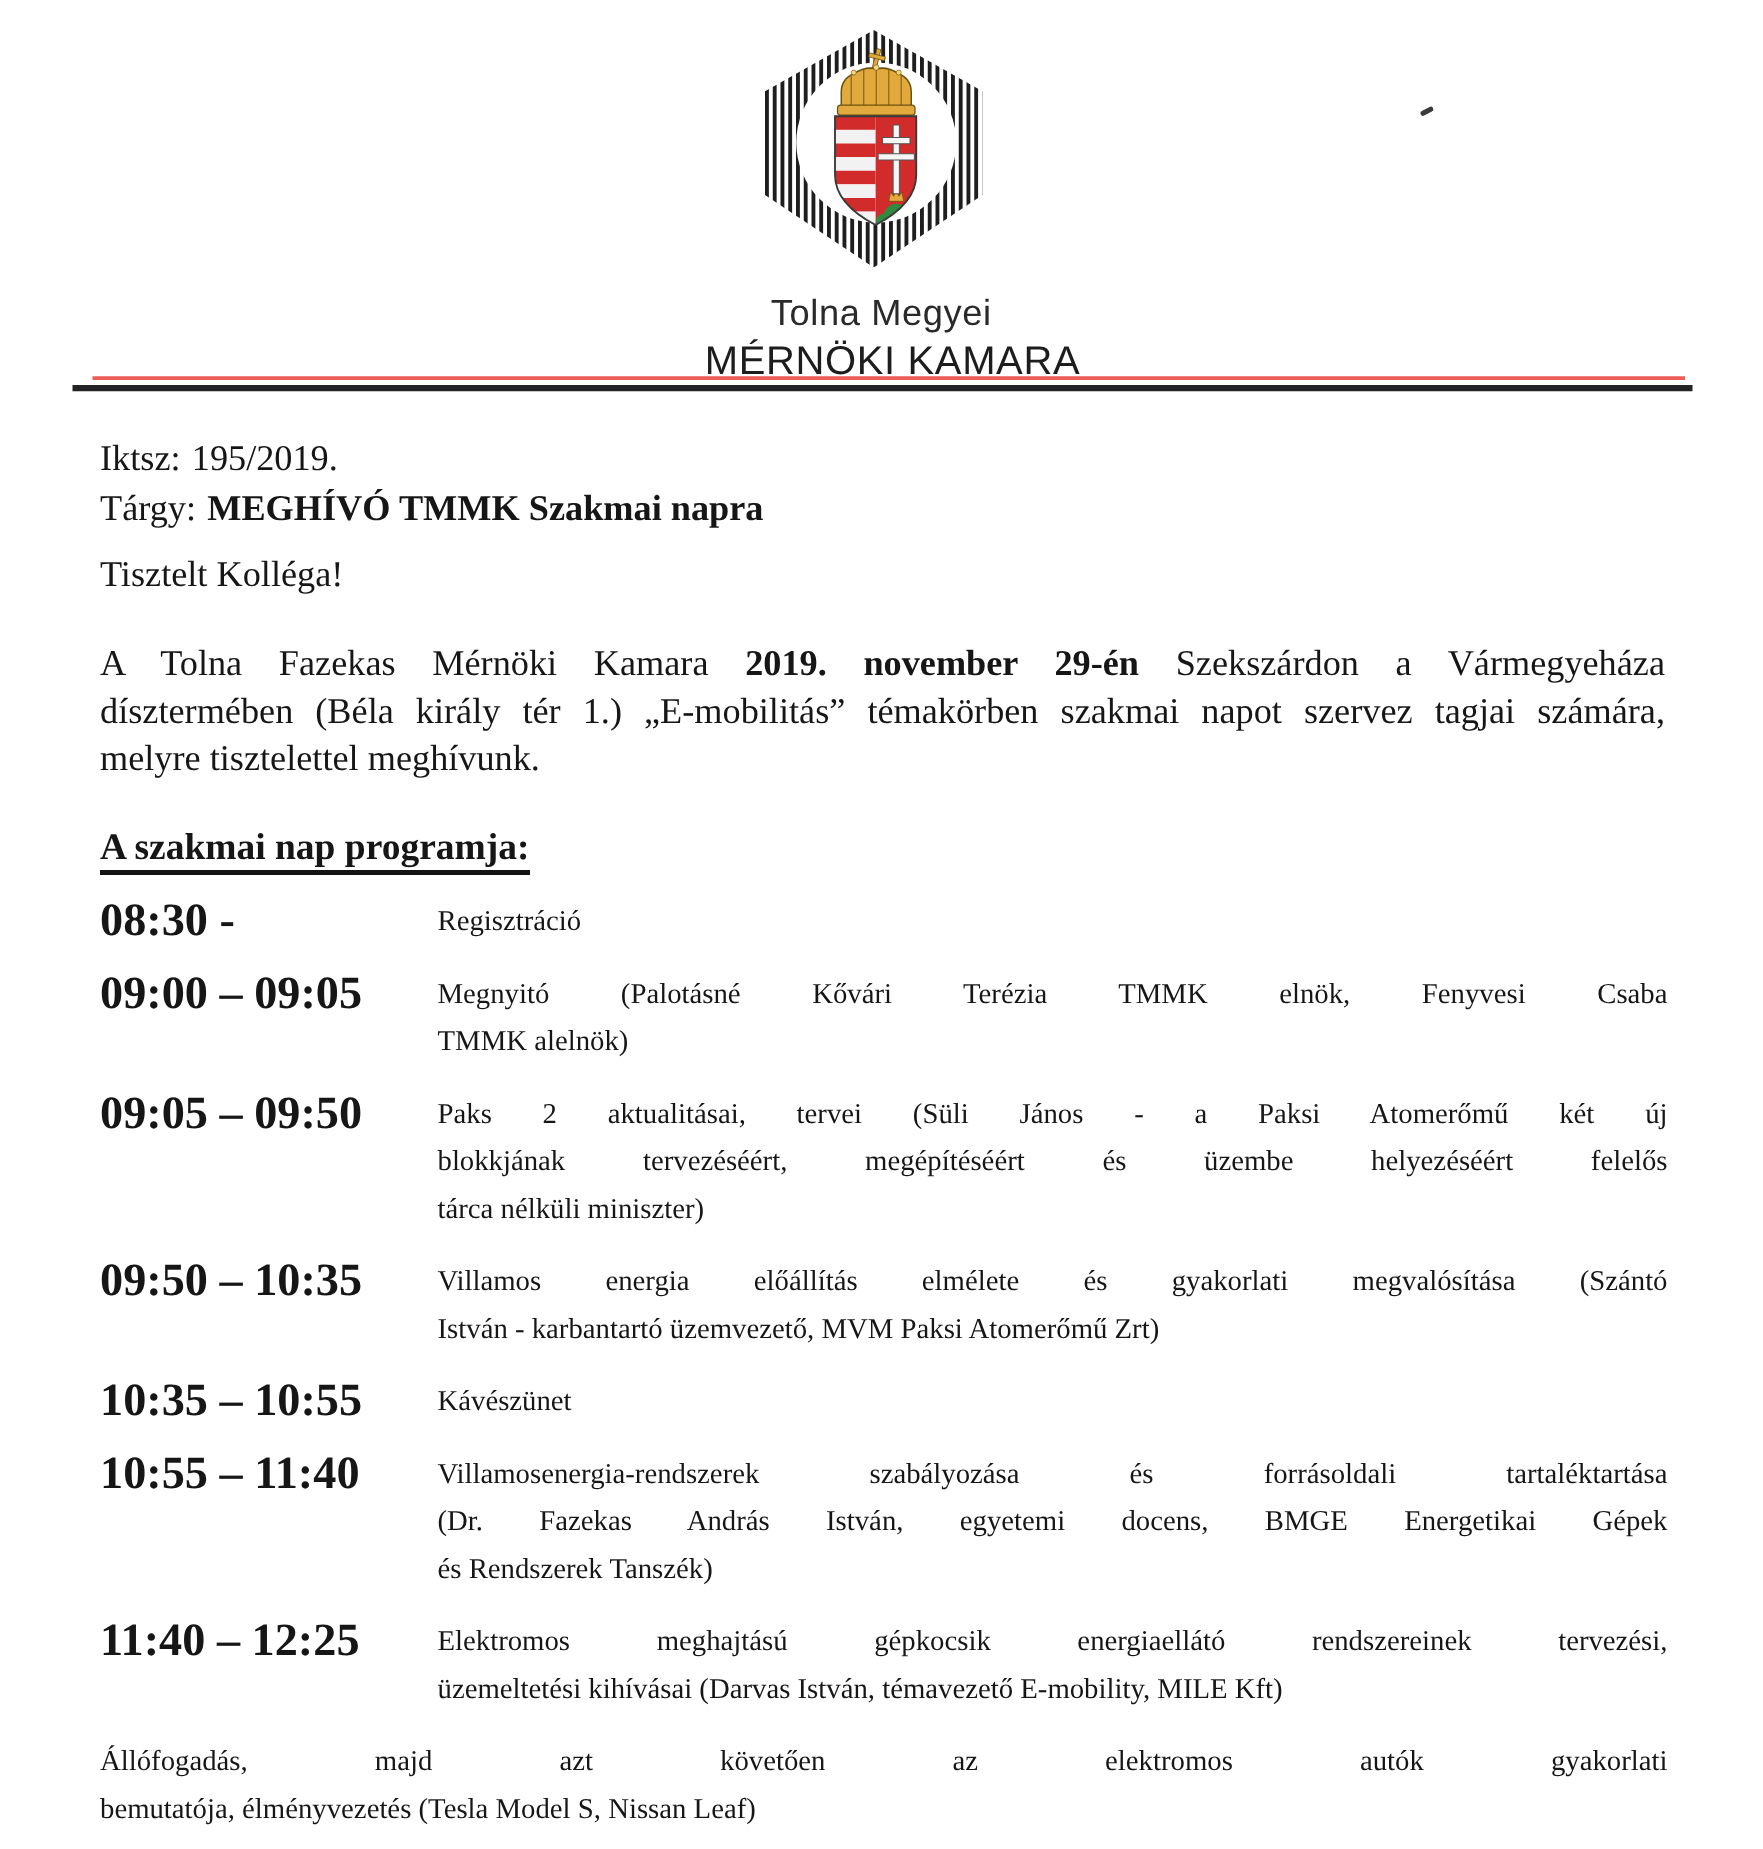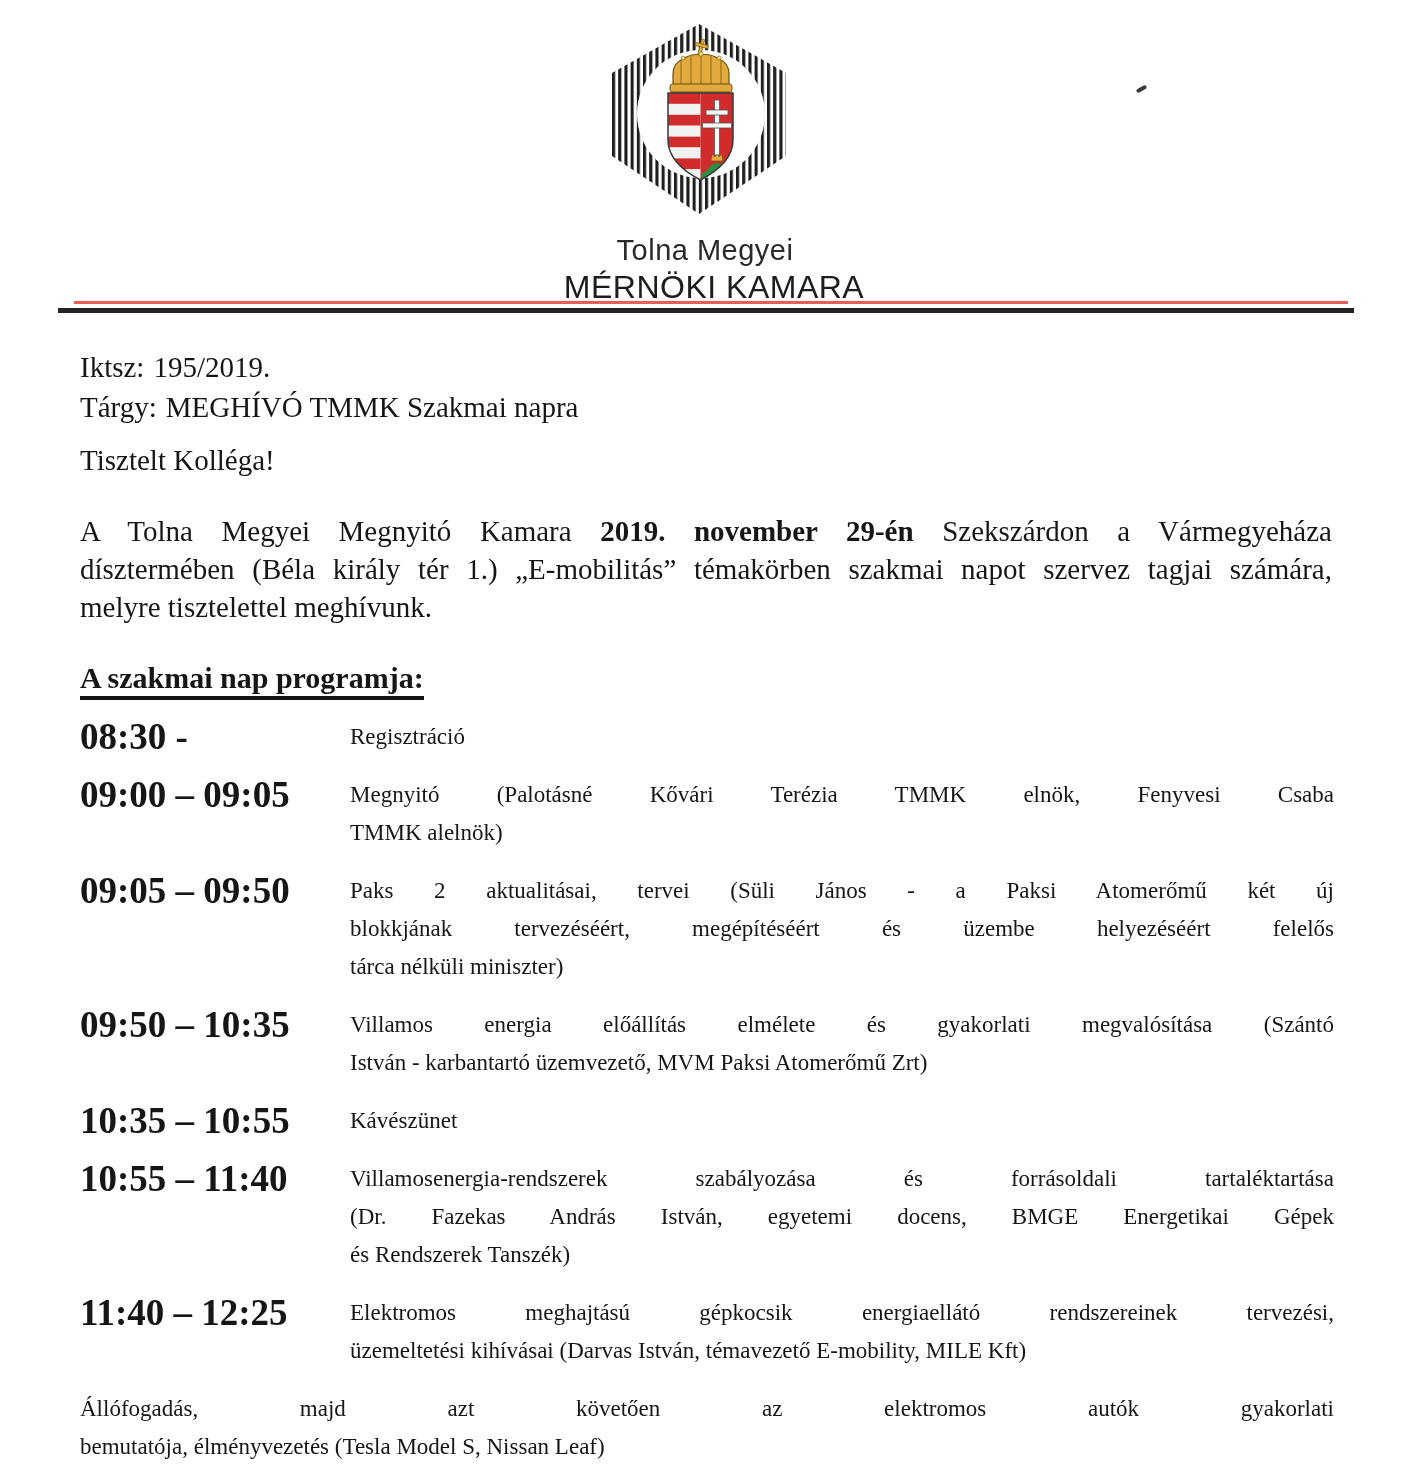--- a/index.html
+++ b/index.html
@@ -16,21 +16,21 @@
   .org1{font-family:"Liberation Sans",sans-serif;font-size:29px;color:#2a2a2a;margin-top:16px;letter-spacing:.5px;}
   .org2{font-family:"Liberation Sans",sans-serif;font-size:32px;color:#1d1d1d;margin-top:2px;letter-spacing:.5px;padding-left:18px;}
 
   .speck{position:absolute;left:1136px;top:87px;width:11px;height:4px;background:#3a3a3a;border-radius:2px;transform:rotate(-28deg);}
 
   .rule-red{position:absolute;top:301px;left:74px;width:1274px;height:3px;background:var(--rule-red);}
   .rule-black{position:absolute;top:308px;left:58px;width:1296px;height:5px;background:var(--rule-black);}
 
   .meta{position:absolute;left:80px;top:347px;font-size:29px;line-height:40px;}
   .meta .val{margin-left:9px;}
-  .subject{font-weight:400;}
+  .subject{font-weight:700;}
 
   .salutation{position:absolute;left:80px;top:444px;font-size:29px;}
 
   .intro{position:absolute;left:80px;top:512px;width:1252px;font-size:29px;line-height:38px;}
 
   .jline{text-align:justify;text-align-last:justify;}
   .jline.last{text-align-last:left;}
 
   .prog-heading{position:absolute;left:80px;top:661px;font-size:30px;font-weight:700;text-align:right;}
   .prog-heading .u{border-bottom:4px solid #131313;padding-bottom:2px;}
@@ -107,21 +107,21 @@
   <div class="rule-black"></div>
 
   <div class="meta">
     <div class="meta-line"><span>Iktsz:</span><span class="val">195/2019.</span></div>
     <div class="meta-line"><span>Tárgy:</span><b class="subject val">MEGHÍVÓ TMMK Szakmai napra</b></div>
   </div>
 
   <div class="salutation">Tisztelt Kolléga!</div>
 
   <div class="intro" id="intro-lines">
-      <div class="jline"><span>A Tolna Megyei Megnyitó Kamara </span><b>2019. november 29-én</b><span> Szekszárdon a Vármegyeháza</span></div>
+      <div class="jline"><span>A Tolna Fazekas Mérnöki Kamara </span><b>2019. november 29-én</b><span> Szekszárdon a Vármegyeháza</span></div>
       <div class="jline"><span>dísztermében (Béla király tér 1.) „E-mobilitás” témakörben szakmai napot szervez tagjai számára,</span></div>
       <div class="jline last"><span>melyre tisztelettel meghívunk.</span></div>
     </div>
 
   <div class="prog-heading"><span class="u">A szakmai nap programja:</span></div>
 
   <div class="program" id="program-list">
       <div class="prow">
         <div class="ptime">08:30 -</div>
         <div class="pdesc">

